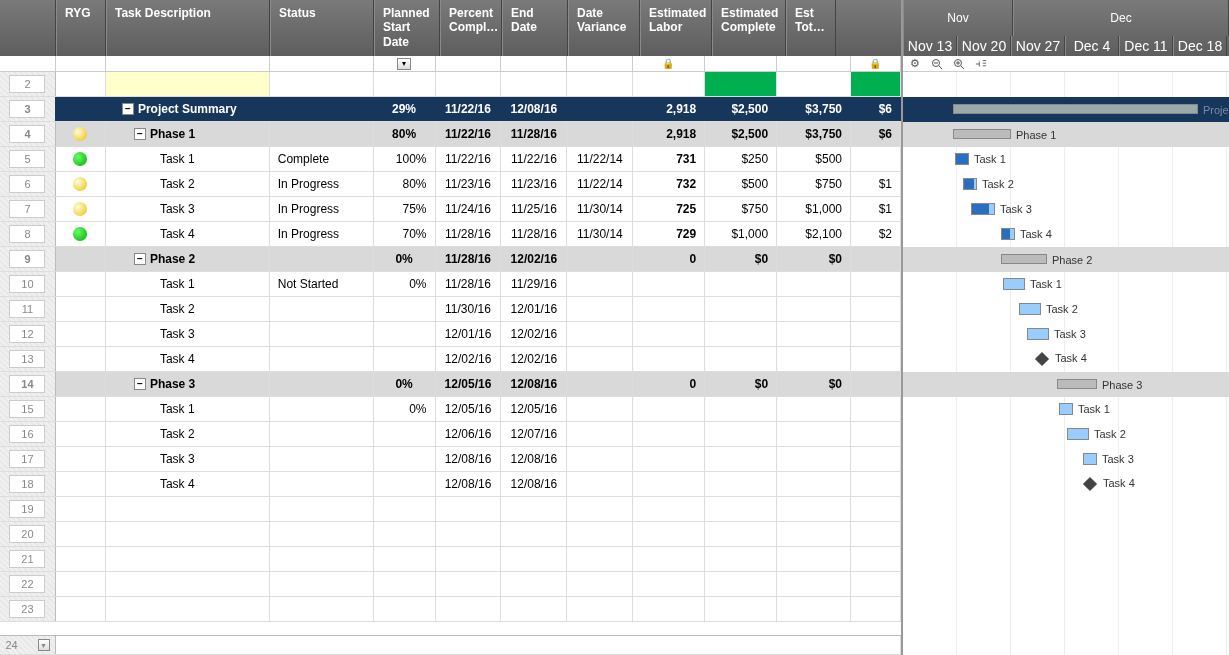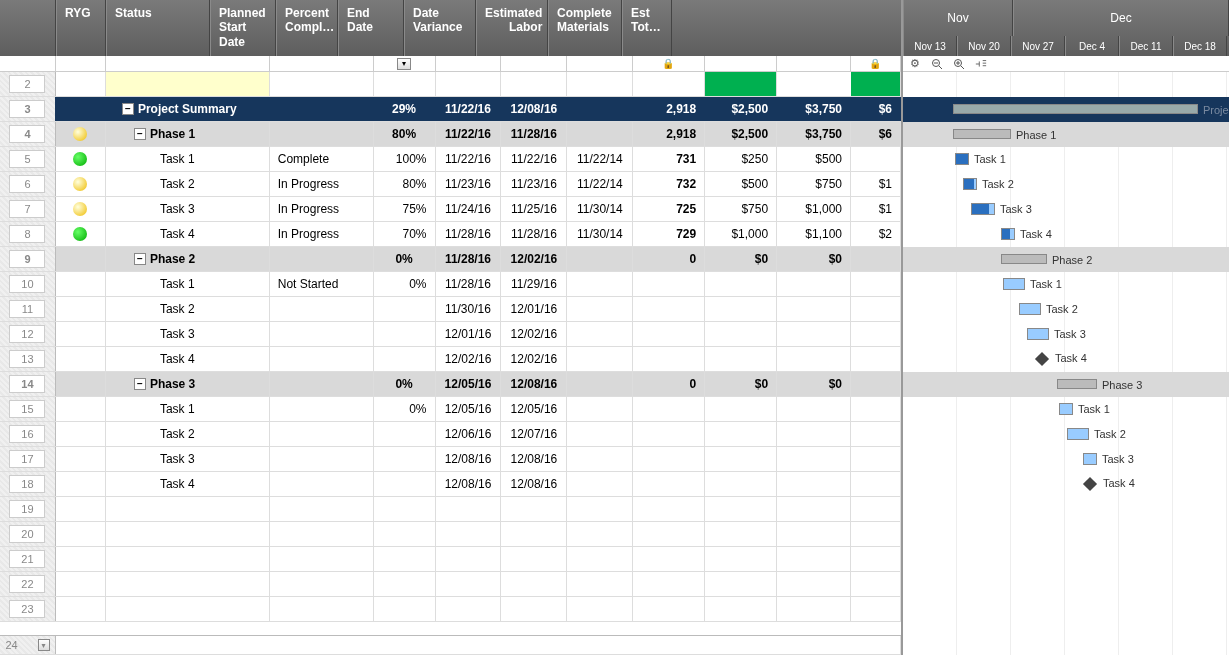--- a/index.html
+++ b/index.html
@@ -16,21 +16,21 @@
   
   .c-rownum { width: 56px; justify-content: center; }
   .c-ryg { width: 50px; }
   .c-desc { width: 164px; }
   .c-status { width: 104px; }
   .c-pct { width: 62px; }
   .c-pstart { width: 66px; }
   .c-end { width: 66px; }
   .c-astart { width: 66px; }
   .c-dvar { width: 72px; }
-  .c-elabor { width: 72px; text-align: right; }
+  .c-elabor { width: 72px; }
   .c-emat { width: 74px; }
   .c-etot { width: 50px; }
 
   
   .filter-row { display: flex; height: 16px; }
   .fcell { border-right: 1px solid #ccc; border-bottom: 1px solid #ccc; background: #fff; display: flex; align-items: center; justify-content: center; }
   .filter-btn { width: 14px; height: 12px; border: 1px solid #888; background: linear-gradient(#fff,#ddd); font-size: 8px; display:flex;align-items:center;justify-content:center; }
   .lock-icon { font-size: 10px; color: #555; }
 
   
@@ -57,21 +57,21 @@
 
   
   .lastrow-ctrl { display:inline-flex; align-items:center; gap:20px; }
   .lastrow-ctrl .dd { width:12px;height:12px;border:1px solid #888;background:linear-gradient(#fff,#ddd);font-size:8px;display:flex;align-items:center;justify-content:center; }
 
   
   .timeline-header { height:56px; background: linear-gradient(#7a7a7a,#5e5e5e); color:#fff; display:flex; flex-direction:column; }
   .timeline-months { flex:1; display:flex; }
   .th-month { border-right:1px solid #444; border-left:1px solid #8a8a8a; display:flex; align-items:center; justify-content:center; font-size:12px; }
   .timeline-weeks { height:20px; display:flex; }
-  .th-week { width:54px; border-right:1px solid #444; border-left:1px solid #8a8a8a; display:flex; align-items:center; justify-content:center; font-size:10px; }
+  .th-week { width:54px; border-right:1px solid #444; border-left:1px solid #8a8a8a; display:flex; align-items:center; justify-content:center; font-size:14px; }
 
   .toolbar { height:16px; border-bottom:1px solid #ccc; display:flex; align-items:center; gap:10px; padding:0 6px; background:#fff; }
   .tb-icon { width:12px; height:12px; display:flex; align-items:center; justify-content:center; font-size:11px; color:#555; cursor:pointer; }
 
   .gantt-body { flex:1; position:relative; }
   .gantt-grid { position:absolute; inset:0; }
   .gantt-col { position:absolute; top:0; bottom:0; width:54px; border-right:1px solid #eee; }
   .gantt-row { height:25px; border-bottom:1px solid transparent; position:relative; }
   .gantt-row.summary { background:#16365c; }
   .gantt-row.phase { background:#d9d9d9; }
@@ -87,27 +87,28 @@
 </style>
 </head>
 <body>
 
 <div class="app">
   <div class="left-pane">
 
     <div class="grid-header">
       <div class="hcell c-rownum"></div>
       <div class="hcell c-ryg">RYG</div>
+      <div class="hcell c-desc">Task Description</div>
       <div class="hcell c-status">Status</div>
       <div class="hcell c-pstart">Planned Start Date</div>
       <div class="hcell c-pct">Percent Compl…</div>
       <div class="hcell c-end">End Date</div>
       <div class="hcell c-dvar">Date Variance</div>
       <div class="hcell c-elabor">Estimated Labor</div>
-      <div class="hcell c-emat">Complete Materials</div>
+      <div class="hcell c-emat">Estimated Complete</div>
       <div class="hcell c-etot">Est Tot…</div>
     </div>
 
     <div class="filter-row">
       <div class="fcell c-rownum"></div>
       <div class="fcell c-ryg"></div>
       <div class="fcell c-desc"></div>
       <div class="fcell c-status"></div>
       <div class="fcell c-pct">
           <span class="filter-btn">▾</span>
@@ -252,21 +253,21 @@
           <div class="cell c-desc" style="padding-left: 54px;">
             <span>Task 4</span>
           </div>
           <div class="cell c-status">In Progress</div>
           <div class="cell c-pct num-right">70%</div>
           <div class="cell c-pstart center">11/28/16</div>
           <div class="cell c-end center">11/28/16</div>
           <div class="cell c-astart center">11/30/14</div>
           <div class="cell c-dvar num-right bold">729</div>
           <div class="cell c-elabor num-right">$1,000</div>
-          <div class="cell c-emat num-right">$1,100</div>
+          <div class="cell c-emat num-right">$2,100</div>
           <div class="cell c-etot num-right">$2</div>
         </div>
         <div class="row phase">
           <div class="cell c-rownum">
             <div class="rownum-inner">9</div>
           </div>
           <div class="cell c-ryg" style="justify-content: center;"></div>
           <div class="cell c-desc" style="padding-left: 28px;">
             <span class="collapse-btn">−</span>
             <span>Phase 2</span>

